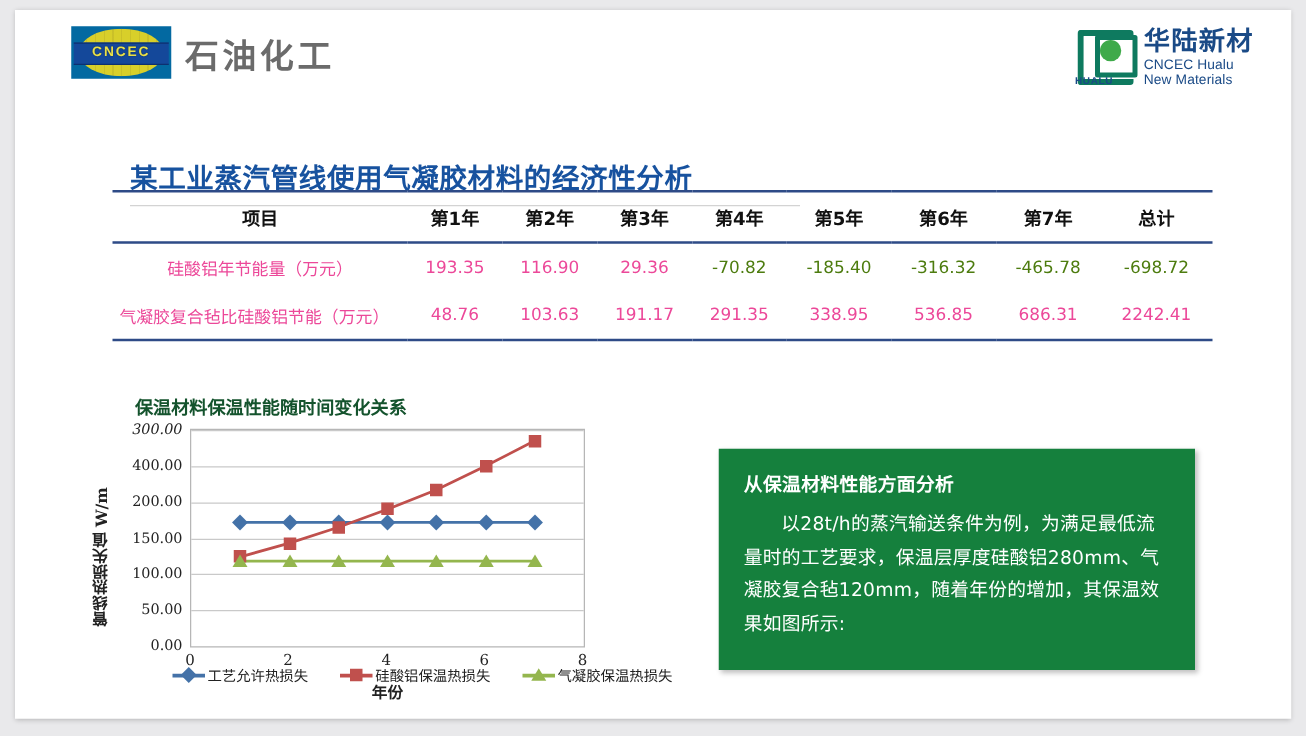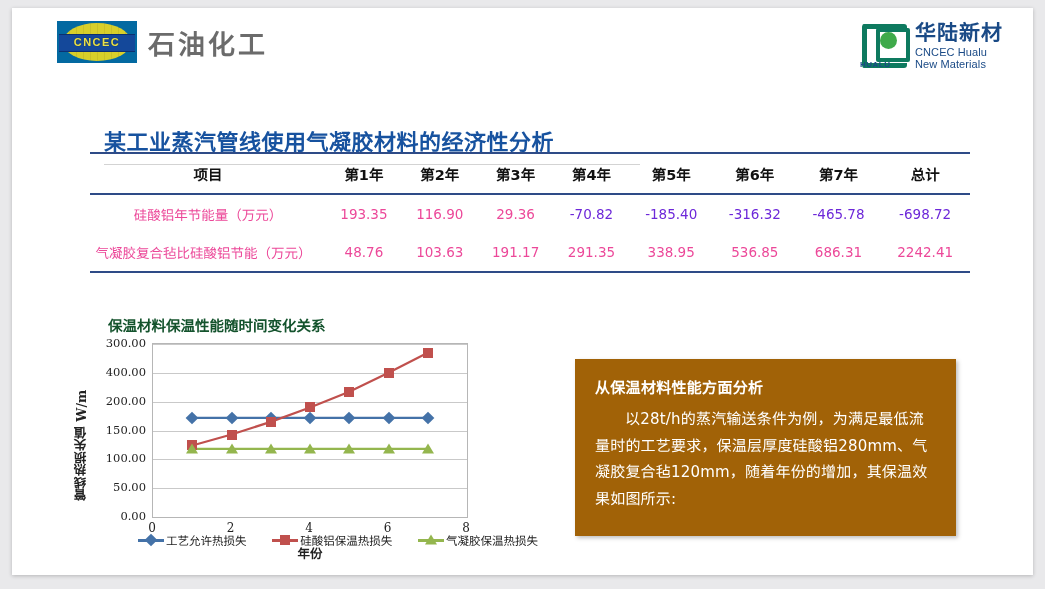--- a/index.html
+++ b/index.html
@@ -96,21 +96,21 @@
     font-size:14.5px;font-weight:bold;color:#111;
     padding:9px 0 9px 0;text-align:center;white-space:nowrap;
   }
   #data-table td{
     font-size:13.5px;color:#ec4899;padding:9px 0;text-align:center;white-space:nowrap;
   }
   #data-table td.rowlabel{
     text-align:center;font-size:13.5px;width:236px;overflow:hidden;
   }
   #data-table tbody tr:last-child{border-bottom:2px solid #2e4b87;}
-  #data-table td.neg{color:#6d28d9;}
+  #data-table td.neg{color:#4d7c0f;}
   .lbl-clip{display:inline-block;margin-left:-9px;}
 
   
   #chart-block{position:absolute;left:66px;top:306px;width:468px;height:252px;}
   #chart-title{
     text-align:left;font-size:14.5px;font-weight:bold;color:#14532d;
     font-family:"DejaVu Sans","Liberation Sans",sans-serif;
     margin-left:30px;
   }
   #chart-area{position:relative;width:468px;height:215px;margin-top:8px;}
@@ -157,21 +157,21 @@
   
   .mk{position:absolute;transform:translate(-50%,-50%);}
   .mk.diamond{width:9px;height:9px;background:#4472a8;transform:translate(-50%,-50%) rotate(45deg);}
   .mk.square{width:10px;height:10px;background:#c0504d;}
   .mk.tri{width:0;height:0;border-left:6px solid transparent;border-right:6px solid transparent;
           border-bottom:10px solid #94b64e;transform:translate(-50%,-55%);}
 
   
   #callout{
     position:absolute;left:563px;top:351px;width:381px;height:177px;
-    background:#a16207;color:#ffffff;box-sizing:border-box;
+    background:#15803d;color:#ffffff;box-sizing:border-box;
     padding:17px 20px 10px 20px;
     box-shadow:2px 2px 4px rgba(0,0,0,.25);
     font-family:"DejaVu Sans","Liberation Sans",sans-serif;
   }
   #callout-heading{font-size:15px;font-weight:bold;letter-spacing:.3px;}
   #callout-body{
     margin-top:9px;font-size:15px;line-height:1.78;text-indent:2em;
     letter-spacing:.2px;
   }
 </style>
@@ -262,21 +262,21 @@
 
     <div id="chart-area">
       <div id="y-axis-title">管线热损失值 W/m</div>
       <div id="ylabels">
           <div class="ytick" style="top: 173px;">0.00</div>
           <div class="ytick" style="top: 144.167px;">50.00</div>
           <div class="ytick" style="top: 115.333px;">100.00</div>
           <div class="ytick" style="top: 86.5px;">150.00</div>
           <div class="ytick" style="top: 57.6667px;">200.00</div>
           <div class="ytick" style="top: 28.8333px;">400.00</div>
-          <div class="ytick" style="top: 0px;">300.00</div>
+          <div class="ytick" style="top: 0px; font-style: italic;">300.00</div>
         </div>
       <div id="plot">
           <div class="gridline" style="top: 144.167px;"></div>
           <div class="gridline" style="top: 115.333px;"></div>
           <div class="gridline" style="top: 86.5px;"></div>
           <div class="gridline" style="top: 57.6667px;"></div>
           <div class="gridline" style="top: 28.8333px;"></div>
           <div class="gridline" style="top: 0px;"></div>
           <svg width="314" height="173" style="position: absolute; left: 0px; top: 0px;">
             <polyline points="39.25,73.81333333333333 78.5,73.81333333333333 117.75,73.81333333333333 157,73.81333333333333 196.25,73.81333333333333 235.5,73.81333333333333 274.75,73.81333333333333" fill="none" stroke="#4472a8" stroke-width="2.2"></polyline>

